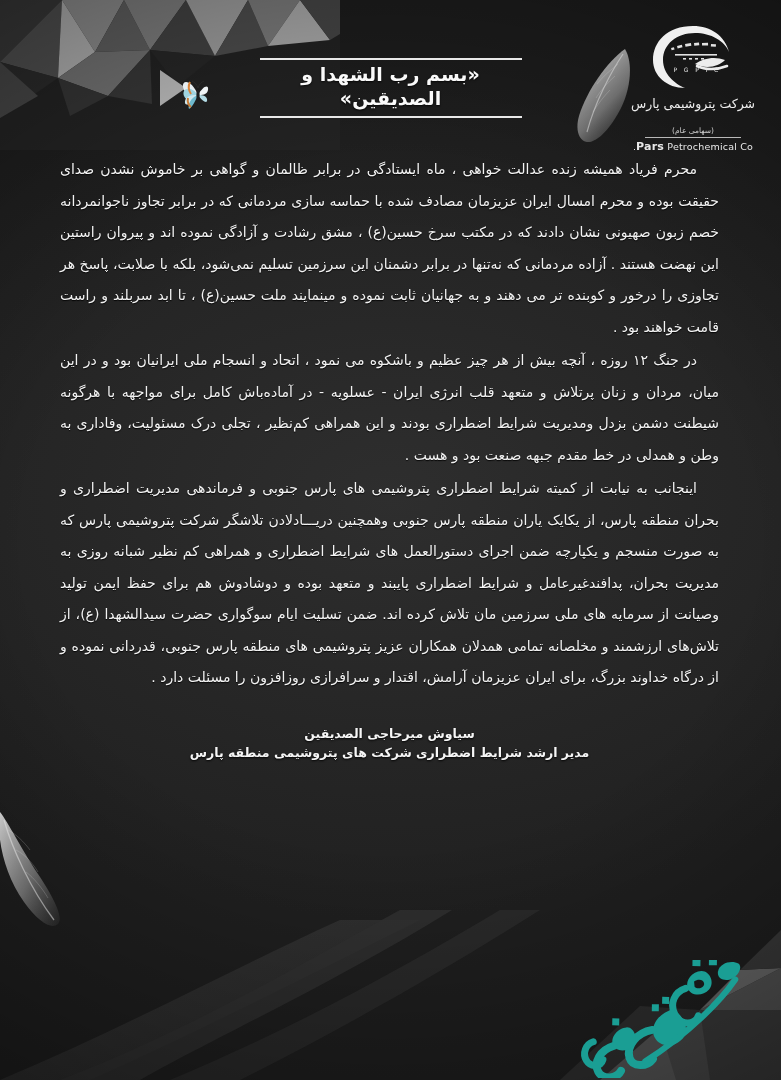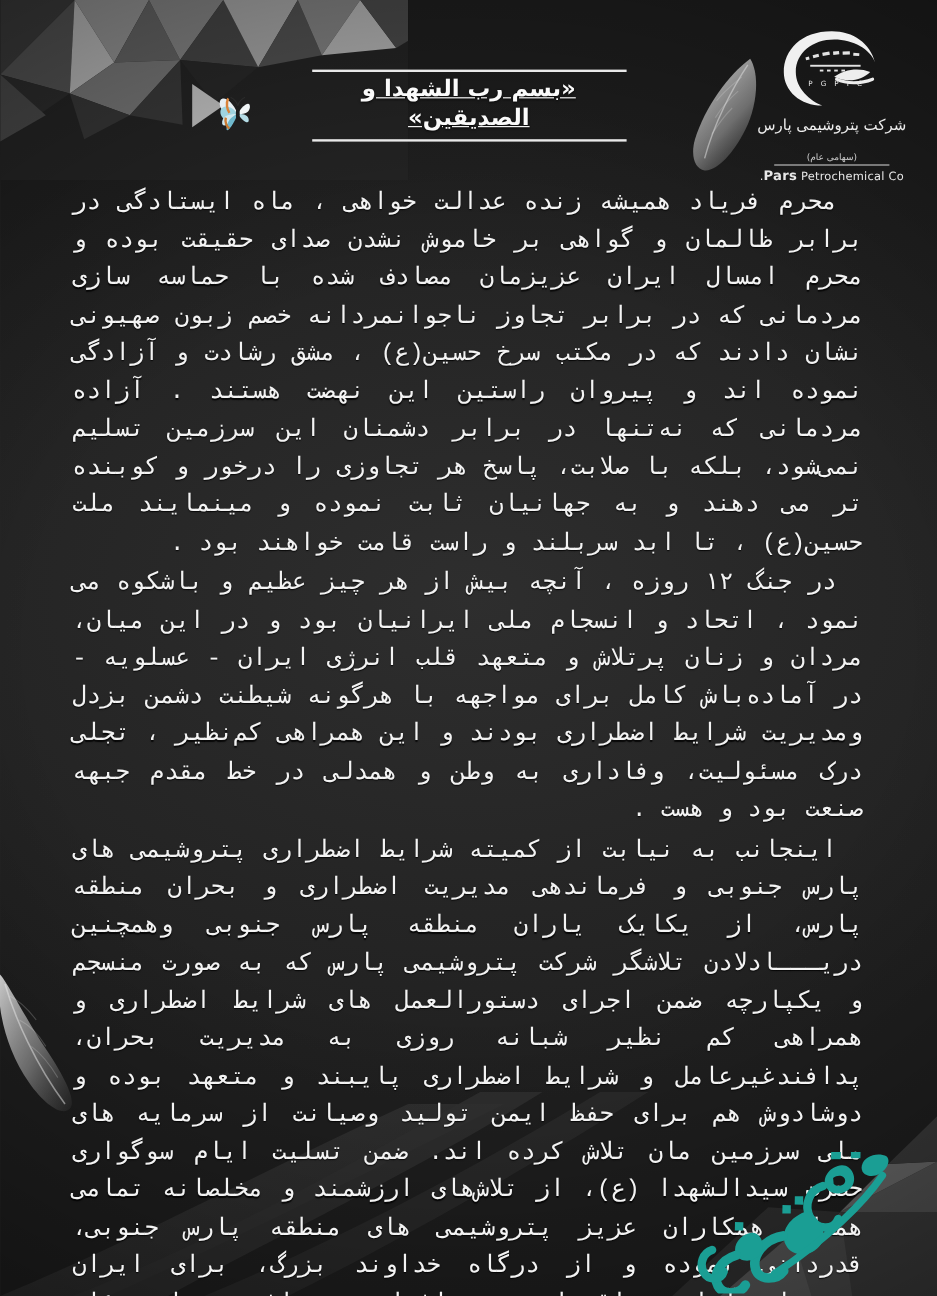--- a/index.html
+++ b/index.html
@@ -66,21 +66,20 @@
   .header {
     position: relative;
     height: 150px;
   }
   .bismillah-wrap {
     position: absolute;
     top: 58px;
     left: 50%;
     transform: translateX(-50%);
     width: 262px;
-    text-decoration: underline;
   }
   .bismillah {
     border-top: 2px solid #e8e8e8;
     border-bottom: 2px solid #e8e8e8;
     padding: 3px 10px 5px;
     text-align: center;
     font-size: 19px;
     font-weight: bold;
     letter-spacing: 1px;
     color: #fafafa;
@@ -139,29 +138,28 @@
 
   
   .content {
     position: relative;
     padding: 4px 62px 0 60px;
     direction: rtl;
     text-align: justify;
     z-index: 3;
   }
   .para {
-    font-size: 20px;
+    font-size: 14px;
     line-height: 31.5px;
     margin: 0 0 2px 0;
     color: #f3f3f3;
     text-align: justify;
     text-justify: inter-word;
     text-shadow: 0 1px 1px rgba(0,0,0,.85);
     text-indent: 22px;
-    font-family: Liberation Mono, monospace;
   }
 
   
   .signature {
     position: relative;
     z-index: 3;
     margin-top: 30px;
     text-align: center;
     direction: rtl;
   }
@@ -341,20 +339,21 @@
     </div>
   </div>
 
   <div class="content">
     <p class="para">محرم فریاد همیشه زنده عدالت خواهی ، ماه ایستادگی در برابر ظالمان و گواهی بر خاموش نشدن صدای حقیقت بوده  و محرم امسال ایران عزیزمان مصادف شده با حماسه سازی مردمانی که در برابر تجاوز ناجوانمردانه خصم زبون صهیونی نشان دادند که در مکتب سرخ حسین(ع) ، مشق رشادت و آزادگی نموده اند و پیروان راستین این نهضت هستند . آزاده مردمانی که نه‌تنها در برابر دشمنان این سرزمین تسلیم نمی‌شود، بلکه با صلابت، پاسخ هر تجاوزی را درخور و کوبنده تر می دهند و به جهانیان ثابت نموده و مینمایند ملت حسین(ع) ، تا ابد سربلند و راست قامت خواهند بود .</p>
     <p class="para">در جنگ ۱۲ روزه ، آنچه بیش از هر چیز عظیم و باشکوه می نمود ، اتحاد و انسجام ملی ایرانیان بود و در این میان، مردان و زنان پرتلاش و متعهد قلب انرژی ایران - عسلویه - در آماده‌باش کامل برای مواجهه با هرگونه شیطنت دشمن بزدل ومدیریت شرایط اضطراری بودند و این همراهی کم‌نظیر ، تجلی درک مسئولیت، وفاداری به وطن و همدلی در خط مقدم جبهه صنعت بود و هست .</p>
     <p class="para">اینجانب به نیابت از کمیته شرایط اضطراری پتروشیمی های پارس جنوبی و فرماندهی مدیریت اضطراری و بحران منطقه پارس، از یکایک یاران منطقه پارس جنوبی وهمچنین دریـــادلادن تلاشگر شرکت پتروشیمی پارس که به صورت منسجم و یکپارچه ضمن اجرای دستورالعمل های شرایط اضطراری و همراهی کم نظیر شبانه روزی به مدیریت بحران، پدافندغیرعامل و شرایط اضطراری پایبند و متعهد بوده و دوشادوش هم برای حفظ ایمن تولید وصیانت از سرمایه های ملی سرزمین مان تلاش کرده اند. ضمن تسلیت ایام سوگواری حضرت سیدالشهدا (ع)، از تلاش‌های ارزشمند و مخلصانه تمامی همدلان همکاران عزیز پتروشیمی های منطقه پارس جنوبی، قدردانی نموده و از درگاه خداوند بزرگ، برای ایران عزیزمان آرامش، اقتدار و سرافرازی روزافزون را مسئلت دارد .</p>
 
     <div class="signature">
       <div class="sig-line">سیاوش میرحاجی الصدیقین</div>
+      <div class="sig-line">مدیر ارشد شرایط اضطراری شرکت های پتروشیمی منطقه پارس</div>
     </div>
   </div>
 
   <div class="feather-bl">
     <svg width="130" height="150" viewBox="0 0 130 150" xmlns="http://www.w3.org/2000/svg">
       <defs>
         <linearGradient id="fg2" x1="0" y1="0" x2="1" y2="1">
           <stop offset="0%" stop-color="#ffffff" stop-opacity=".85"></stop>
           <stop offset="55%" stop-color="#c8c8c8" stop-opacity=".5"></stop>
           <stop offset="100%" stop-color="#8a8a8a" stop-opacity=".08"></stop>

